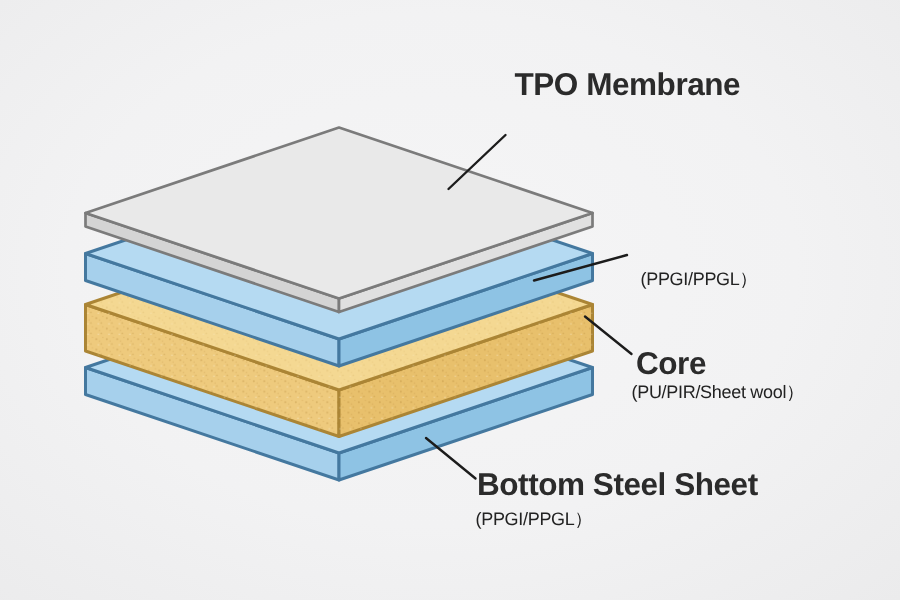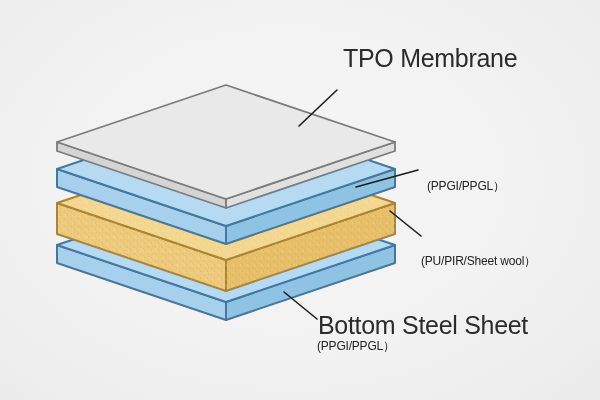--- a/index.html
+++ b/index.html
@@ -12,22 +12,22 @@
     font-family: "Liberation Sans", "DejaVu Sans", sans-serif;
   }
   .diagram-svg { position: absolute; left: 0; top: 0; }
   .label {
     position: absolute;
     white-space: nowrap;
     color: #2b2b2b;
     line-height: 1.1;
   }
   .label-title {
-    font-size: 25px;
-    font-weight: 400;
+    font-size: 21px;
+    font-weight: 700;
     letter-spacing: -0.3px;
   }
   .label-sub {
     font-size: 12px;
     font-weight: 400;
     color: #222222;
     letter-spacing: -0.2px;
   }
   .pos-tpo-title          { left: 343px; top: 45px;  }
   .pos-topsteel-title     { left: 424px; top: 152px; }
@@ -88,18 +88,19 @@
     <line class="leader" x1="337" y1="90" x2="299" y2="126"></line>
     <line class="leader" x1="418" y1="170" x2="356" y2="187"></line>
     <line class="leader" x1="390" y1="211" x2="421" y2="236"></line>
     <line class="leader" x1="284" y1="292" x2="317" y2="319"></line>
   </svg>
 
   <div class="label label-title pos-tpo-title">TPO Membrane</div>
 
   <div class="label label-sub pos-topsteel-sub">(PPGI/PPGL）</div>
 
+  <div class="label label-title pos-core-title">Core</div>
   <div class="label label-sub pos-core-sub">(PU/PIR/Sheet wool）</div>
 
   <div class="label label-title pos-bottomsteel-title">Bottom Steel Sheet</div>
   <div class="label label-sub pos-bottomsteel-sub">(PPGI/PPGL）</div>
 
 </div>
 
 </body></html>

